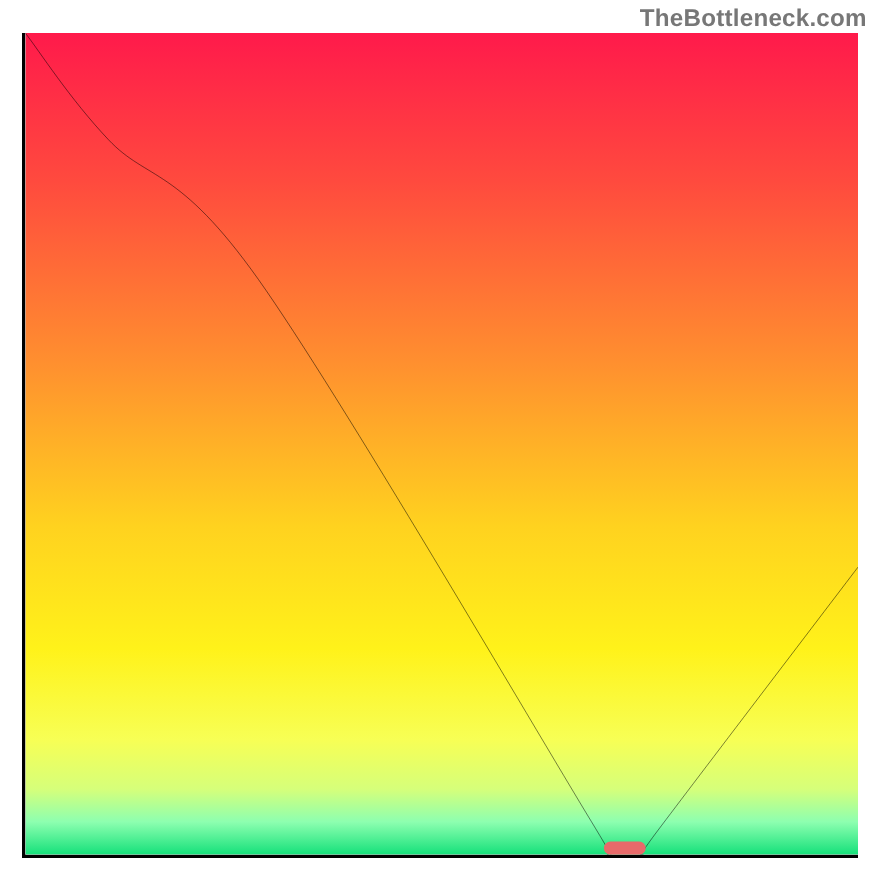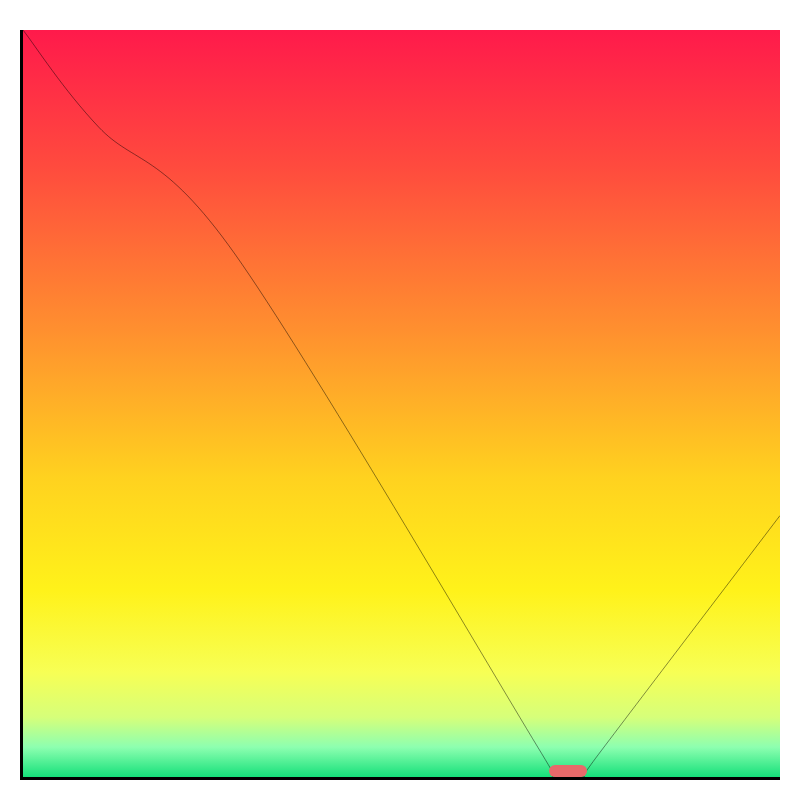--- a/index.html
+++ b/index.html
@@ -53,20 +53,21 @@
     position: absolute;
     height: 12px;
     border-radius: 6px;
   }
 </style>
 </head>
 <body>
 
 <div class="chart-wrap">
 
+  <div class="watermark">TheBottleneck.com</div>
 
   <div class="plot-frame">
 
     <svg class="gradient-bg" viewBox="0 0 100 100" preserveAspectRatio="none">
       <defs>
         <linearGradient id="bg-grad" x1="0" y1="0" x2="0" y2="1">
             <stop offset="0%" stop-color="#ff1a4b"></stop>
             <stop offset="18%" stop-color="#ff4a3e"></stop>
             <stop offset="40%" stop-color="#ff8f2f"></stop>
             <stop offset="60%" stop-color="#ffd21f"></stop>

